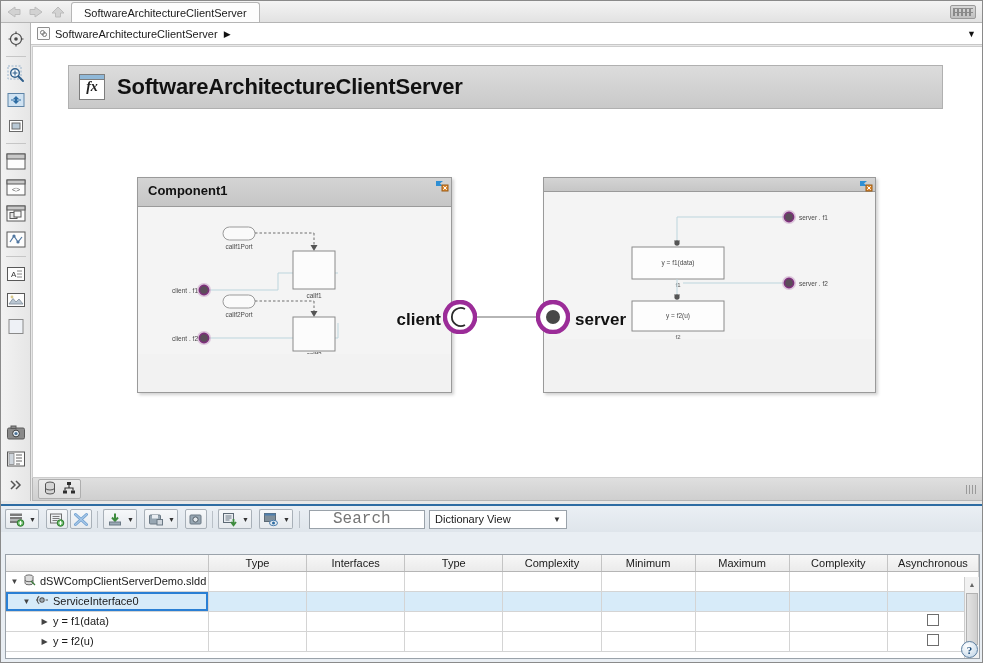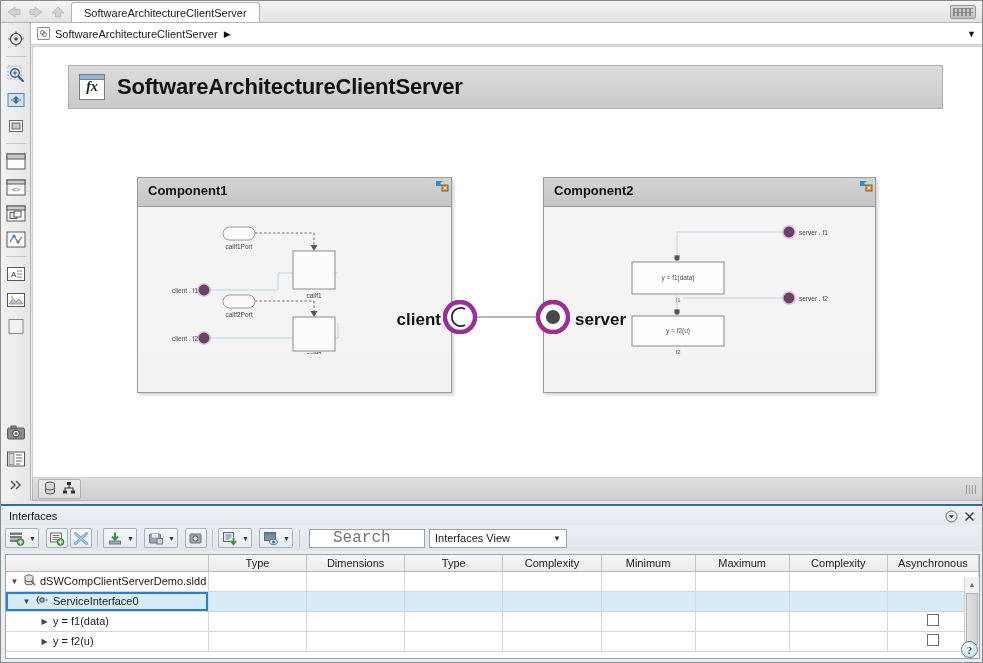--- a/index.html
+++ b/index.html
@@ -430,21 +430,20 @@
 
           <circle cx="66" cy="131" r="7" fill="#c99ec7" opacity=".55"></circle>
           <circle cx="66" cy="131" r="4.6" fill="#5b4d5a" stroke="#7d2f7b" stroke-width="1.6"></circle>
           <text class="tiny" x="60" y="133.5" text-anchor="end">client . f2</text>
         </svg>
       </div>
     </div>
 
     <div class="component" style="left:510px; top:130px; width:333px; height:216px;">
       <div class="comp-title">
-        <div class="comp-name">Component2</div>
         <div class="comp-badge">
           <svg width="14" height="12" viewBox="0 0 14 12">
             <path d="M1 1 L8 1 L5 3.5 L8 6 L1 6 Z" fill="#2f8fd4"></path>
             <rect x="7" y="5" width="6" height="6" fill="#e08a2e" stroke="#9a5c18"></rect>
             <path d="M8.3 6.3 L11.7 9.7 M11.7 6.3 L8.3 9.7" stroke="#fff" stroke-width="1"></path>
           </svg>
         </div>
       </div>
       <div class="comp-body" style="height:147px;">
         <svg width="331" height="147" viewBox="0 0 331 147">
@@ -523,34 +522,20 @@
           <rect x="9" y="9.5" width="4" height="3" fill="#2f2f2f"></rect>
           <path d="M7 4 v3 M3 9.5 V7 h8 v2.5" fill="none" stroke="#2f2f2f" stroke-width="1.1"></path>
         </svg>
       </span>
     </div>
     <div class="grip"></div>
   </div>
 
   <div class="panel">
 
-    <div class="panel-title-bar">
-      <span class="panel-title">Interfaces</span>
-      <span class="panel-ctrl min">
-        <svg width="13" height="13" viewBox="0 0 13 13">
-          <circle cx="6.5" cy="6.5" r="5.5" fill="none" stroke="#6d6d6d"></circle>
-          <path d="M4 5.3 L6.5 8.3 L9 5.3 Z" fill="#3a3a3a"></path>
-        </svg>
-      </span>
-      <span class="panel-ctrl close">
-        <svg width="11" height="11" viewBox="0 0 11 11">
-          <path d="M1.5 1.5 L9.5 9.5 M9.5 1.5 L1.5 9.5" stroke="#3a3a3a" stroke-width="1.4"></path>
-        </svg>
-      </span>
-    </div>
 
     <div class="panel-toolbar">
 
       <div class="tb-btn boxed" style="border-right:none;border-radius:2px 0 0 2px;">
         <svg width="16" height="15" viewBox="0 0 16 15">
           <rect x="1" y="1.5" width="12" height="2.5" fill="#7b7b7b"></rect>
           <rect x="1" y="5" width="12" height="2.5" fill="#7b7b7b"></rect>
           <rect x="1" y="8.5" width="12" height="2.5" fill="#7b7b7b"></rect>
           <circle cx="11.5" cy="11" r="3.3" fill="#5fb75f" stroke="#2f7a2f"></circle>
           <path d="M11.5 9.1 v3.8 M9.6 11 h3.8" stroke="#fff" stroke-width="1.2"></path>
@@ -622,21 +607,21 @@
         <input type="text" placeholder="Search" style="">
         <span>
           <svg width="13" height="13" viewBox="0 0 13 13">
             <circle cx="5.5" cy="5.5" r="4" fill="none" stroke="#4a4a4a" stroke-width="1.2"></circle>
             <path d="M8.5 8.5 L12 12" stroke="#4a4a4a" stroke-width="1.3"></path>
           </svg>
         </span>
       </div>
 
       <div class="view-select">
-        <span>Interfaces View</span>
+        <span>Dictionary View</span>
         <span style="font-size:8px;color:#333;">▼</span>
       </div>
     </div>
 
     <div class="tbl-wrap">
       <table class="grid">
         <colgroup>
           <col style="width:200px">
             <col style="width:97px">
             <col style="width:97px">
@@ -644,21 +629,21 @@
             <col style="width:97px">
             <col style="width:93px">
           <col style="width:93px">
             <col style="width:97px">
             <col style="width:90px">
         </colgroup>
         <thead>
           <tr>
             <th></th>
             <th>Type</th>
-            <th>Dimensions</th>
+            <th>Interfaces</th>
             <th>Type</th>
             <th>Complexity</th>
             <th>Minimum</th>
             <th>Maximum</th>
             <th>Complexity</th>
             <th>Asynchronous</th>
           </tr>
         </thead>
         <tbody>
 

